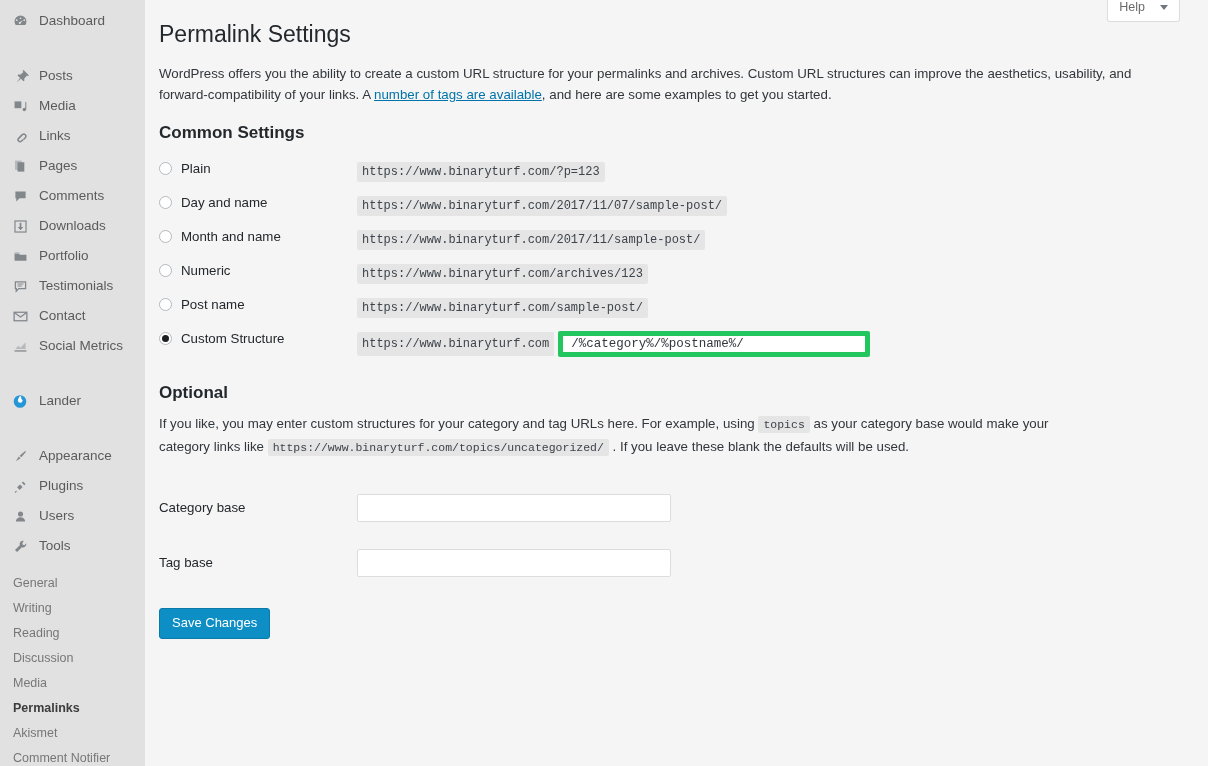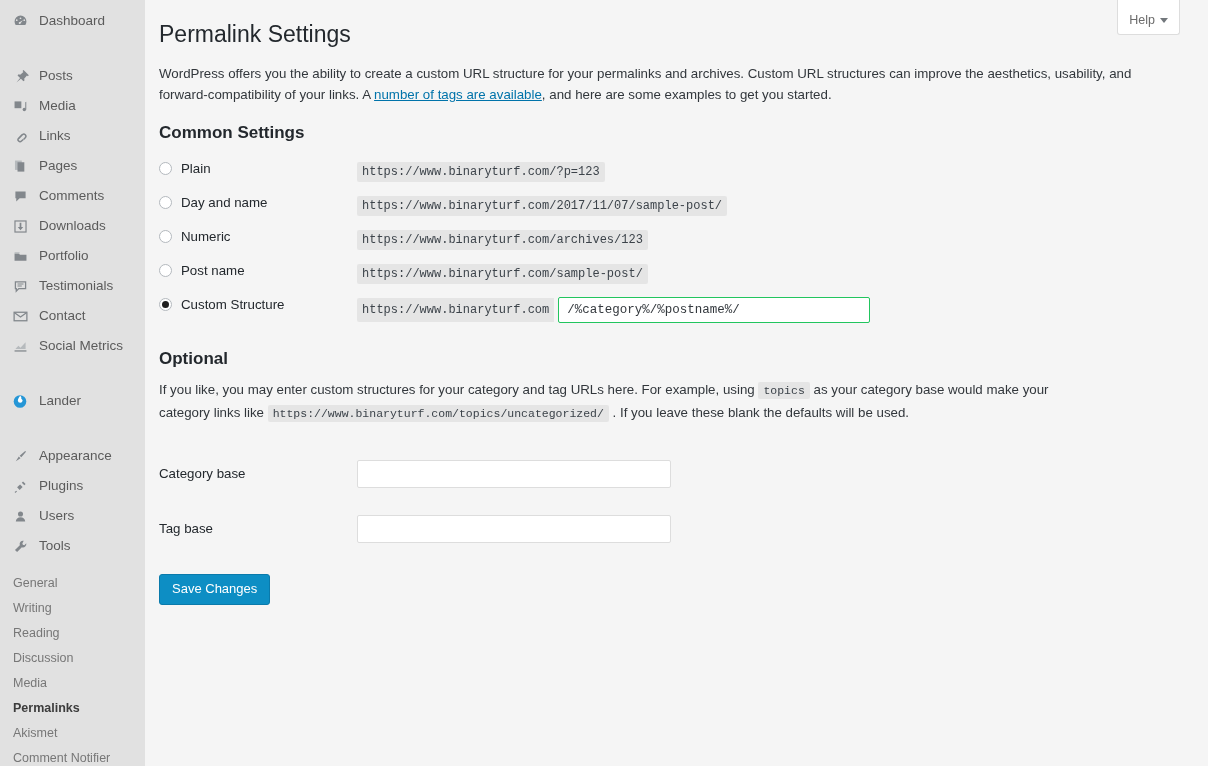--- a/index.html
+++ b/index.html
@@ -75,25 +75,25 @@
     padding: 0 28px 0 14px;
     overflow: hidden;
   }
   #help-btn {
     position: absolute;
     top: 0; right: 28px;
     background: #ffffff;
     border: 1px solid #dddddd;
     border-top: none;
     border-radius: 0 0 3px 3px;
-    padding: 14px 11px 7px 11px;
+    padding: 1px 11px 7px 11px;
     font-size: 12.5px;
     color: #6b6b6b;
     cursor: pointer;
-    display: flex; align-items: center; gap: 5px;
+    display: flex; align-items: center; gap: 15px;
     line-height: 1;
   }
   #help-btn .caret {
     width: 0; height: 0;
     border-style: solid;
     border-width: 5px 4px 0 4px;
     border-color: #72777c transparent transparent transparent;
     display: inline-block;
   }
 
@@ -185,21 +185,21 @@
     color: #3c434a;
     font-family: "Liberation Mono", monospace;
     font-size: 12px;
     padding: 5px 5px;
     border-radius: 2px 0 0 2px;
     white-space: nowrap;
   }
   input.struct-input {
     width: 312px;
     height: 26px;
-    border: 1px solid #22c55e;
+    border: 5px solid #22c55e;
     background: #ffffff;
     font-family: "Liberation Mono", monospace;
     font-size: 12.5px;
     color: #32373c;
     padding: 0 8px;
     margin-left: 4px;
     border-radius: 2px;
     outline: none;
   }
 
@@ -454,20 +454,31 @@
         </label>
       </td>
       <td class="example-cell">
         <code class="url">https://www.binaryturf.com/2017/11/07/sample-post/</code>
       </td>
     </tr>
     <tr>
       <td class="radio-cell">
         <label class="radio-label">
           <span class="radio"></span>
+          <span>Month and name</span>
+        </label>
+      </td>
+      <td class="example-cell">
+        <code class="url">https://www.binaryturf.com/2017/11/sample-post/</code>
+      </td>
+    </tr>
+    <tr>
+      <td class="radio-cell">
+        <label class="radio-label">
+          <span class="radio"></span>
           <span>Numeric</span>
         </label>
       </td>
       <td class="example-cell">
         <code class="url">https://www.binaryturf.com/archives/123</code>
       </td>
     </tr>
     <tr>
       <td class="radio-cell">
         <label class="radio-label">

